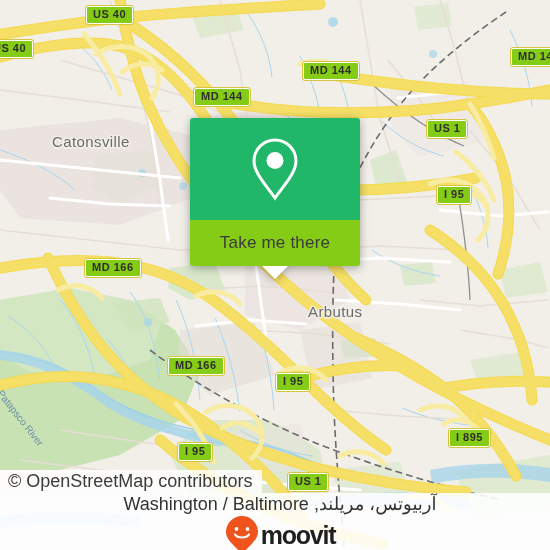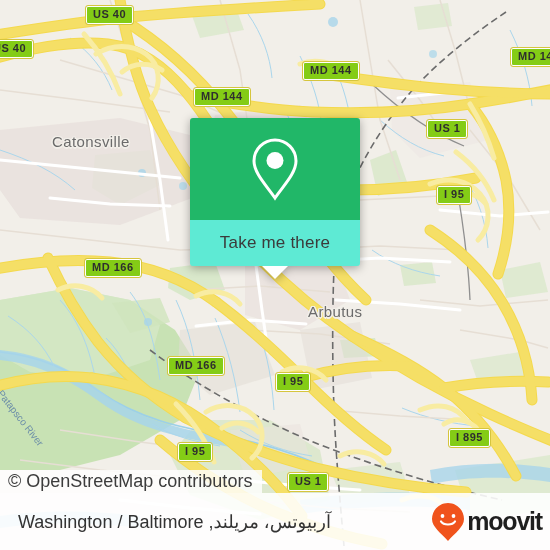--- a/index.html
+++ b/index.html
@@ -74,21 +74,21 @@
   .popup-top {
     height: 102px;
     background: #21b768;
     border-radius: 3px 3px 0 0;
     display: flex;
     align-items: center;
     justify-content: center;
   }
   .popup-bottom {
     height: 46px;
-    background: #5eead4;
+    background: #84cc16;
     border-radius: 0 0 3px 3px;
     display: flex;
     align-items: center;
     justify-content: center;
     position: relative;
   }
   .popup-label {
     color: #3b3b3b;
     font-size: 17px;
     letter-spacing: .2px;
@@ -119,20 +119,21 @@
   .footer-bar {
     position: absolute;
     left: 0; right: 0; bottom: 0;
     height: 57px;
     background: rgba(255,255,255,.88);
     display: flex;
     align-items: center;
     justify-content: space-between;
     padding: 0 8px 0 18px;
     box-sizing: border-box;
+    flex-direction: column;
   }
   .footer-title {
     color: #333333;
     font-size: 18px;
     white-space: nowrap;
     direction: rtl;
     unicode-bidi: plaintext;
   }
   .brand {
     display: flex;

